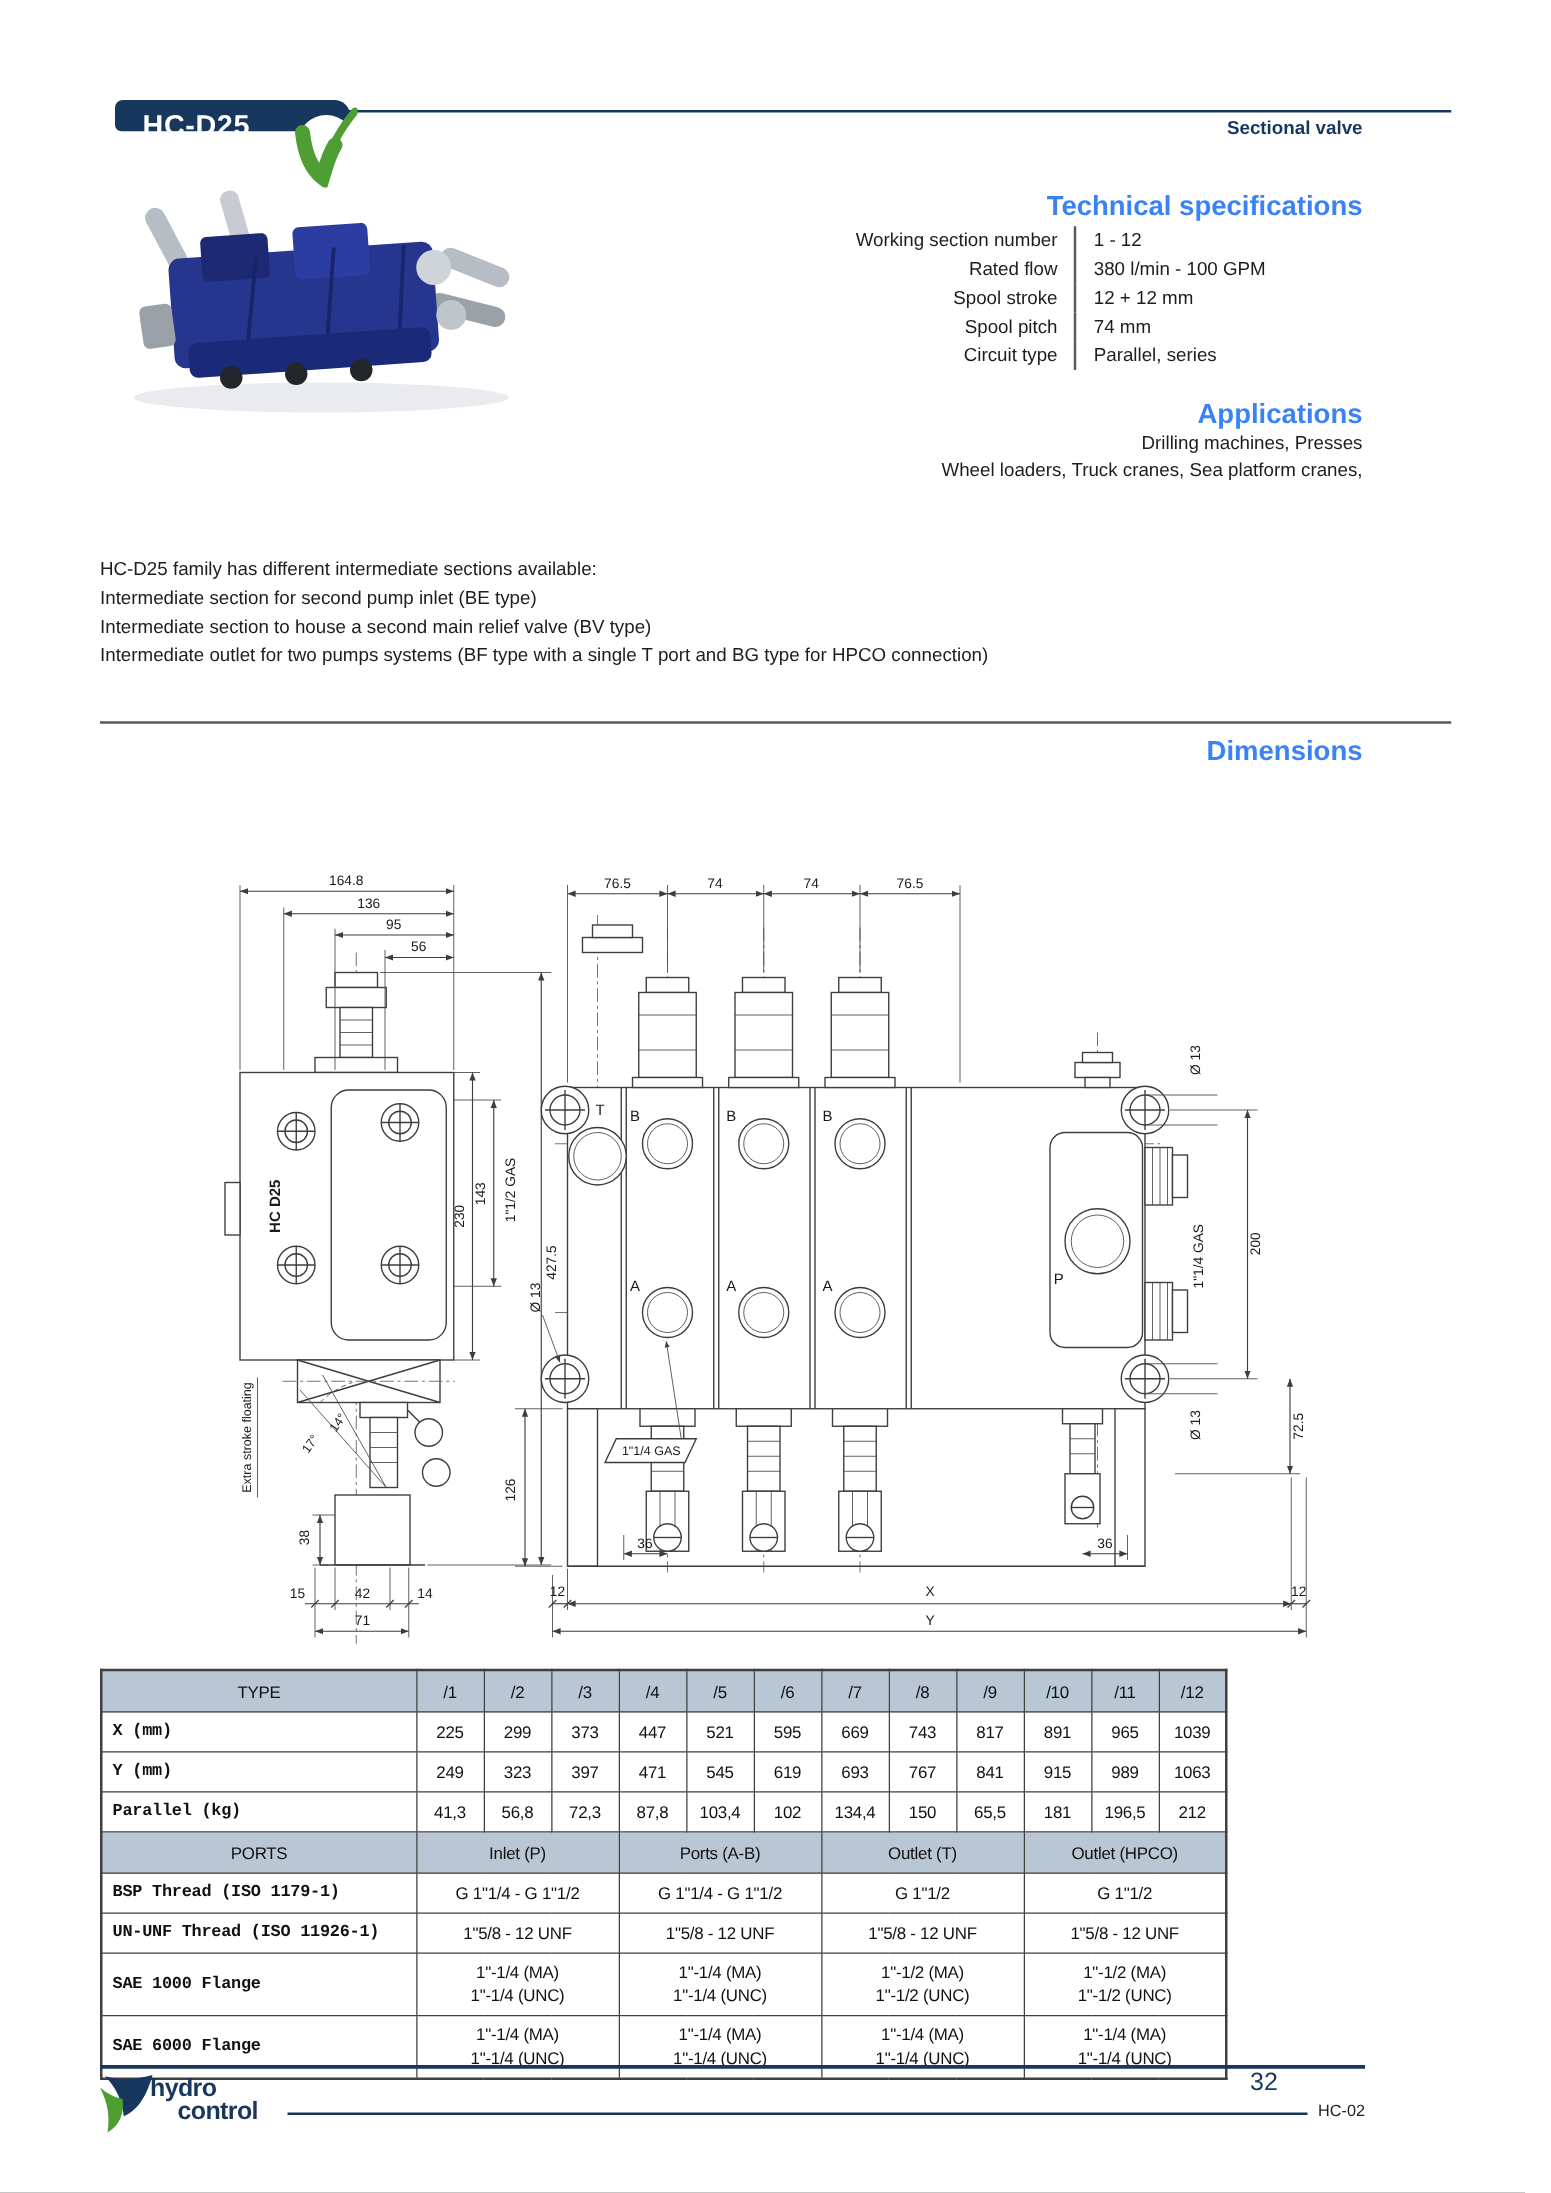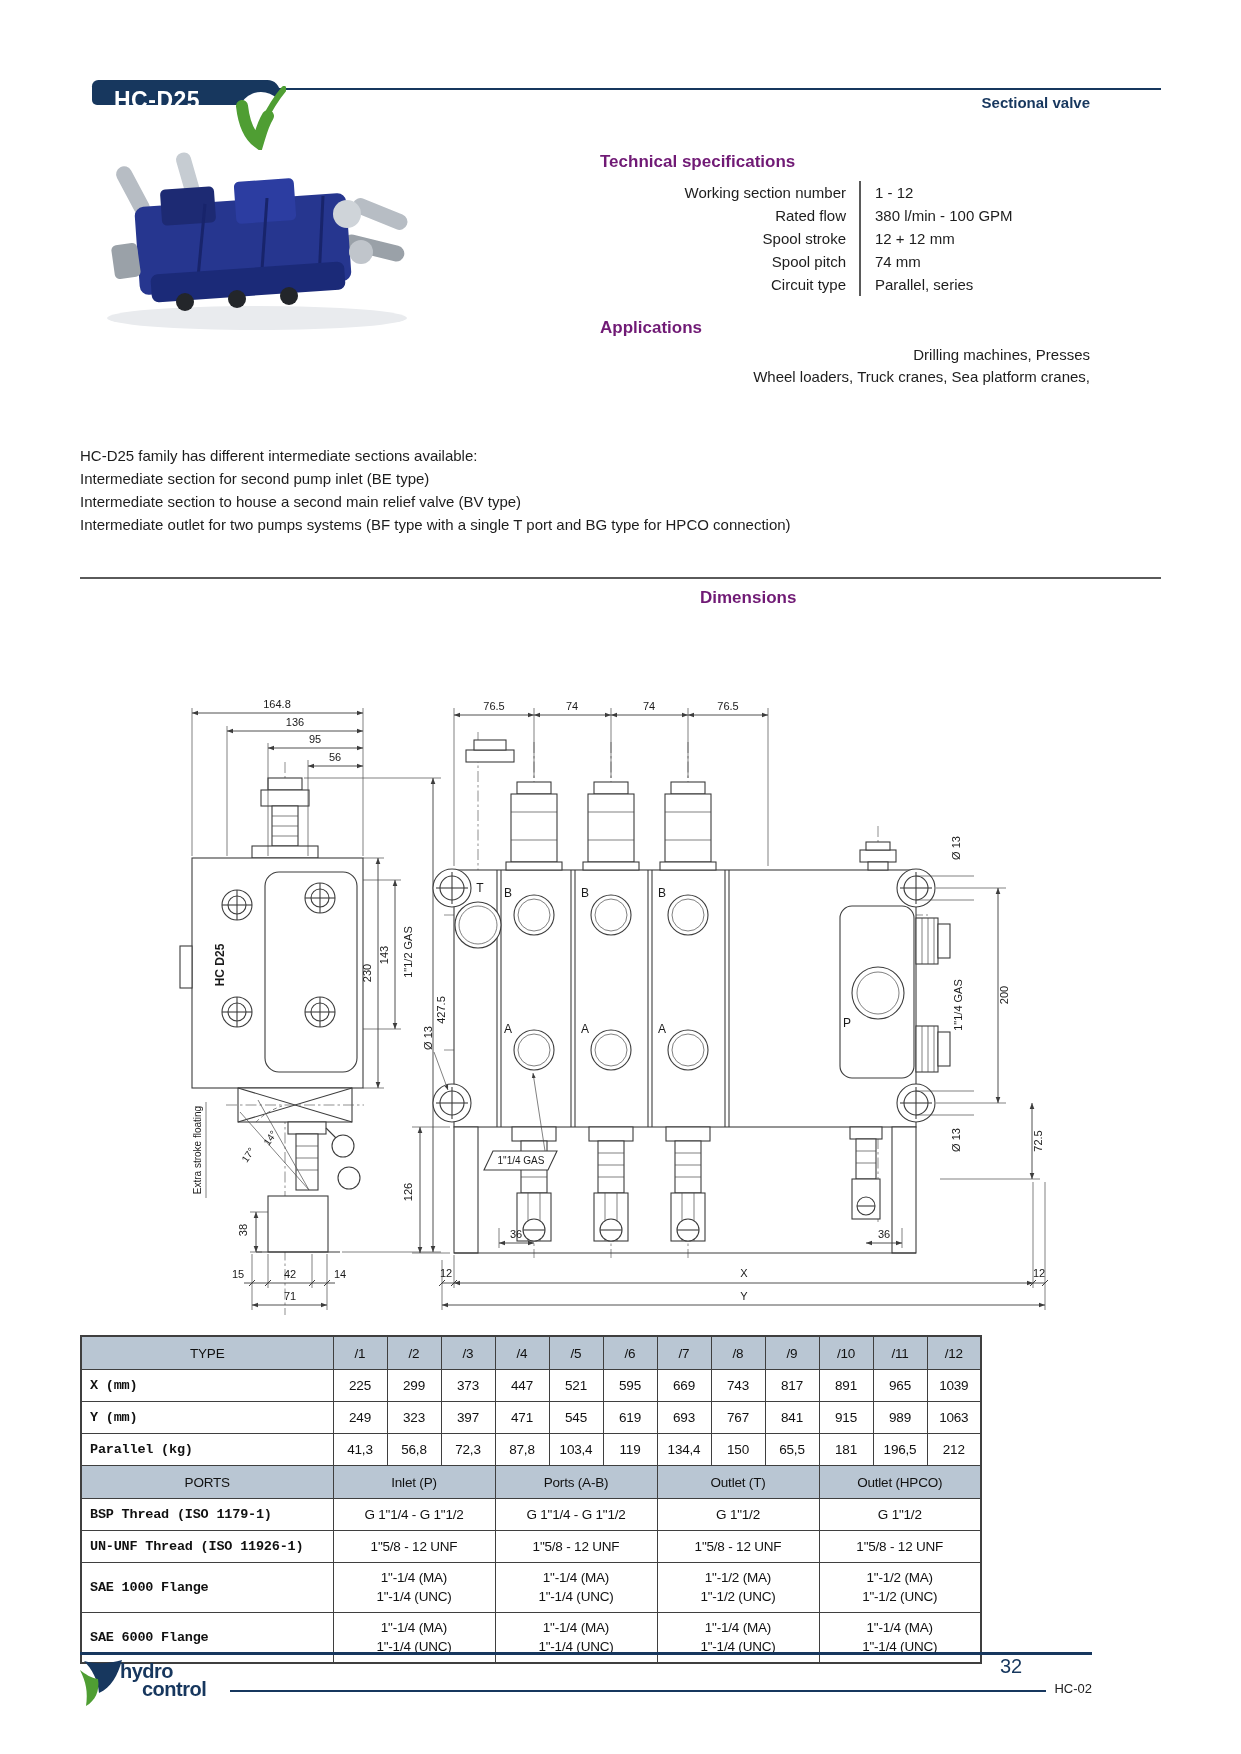--- a/index.html
+++ b/index.html
@@ -1,19 +1,19 @@
 <!DOCTYPE html>
 <html><head>
 <meta charset="utf-8">
 <style>
   html,body{margin:0;padding:0;background:#9a9a9a;}
   #page{position:relative;width:1241px;height:1754px;background:#ffffff;margin:0 auto;
         font-family:"Liberation Sans",sans-serif;color:#1d1d1d;overflow:hidden;}
   .abs{position:absolute;}
-  .h-title{font-size:17px;font-weight:bold;color:#701a75;text-align:left;}
+  .h-title{font-size:22px;font-weight:bold;color:#3b82f6;text-align:right;}
   .spec-row{display:flex;height:23px;line-height:23px;font-size:15px;}
   .spec-label{width:286px;text-align:right;padding-right:13px;border-right:2px solid #5a5a5a;}
   .spec-value{padding-left:14px;}
   .intro-line{font-size:15px;line-height:23px;white-space:nowrap;}
   .app-line{font-size:15px;line-height:22px;text-align:right;}
   
   table.dt{border-collapse:collapse;width:900px;table-layout:fixed;
            font-size:13.5px;letter-spacing:-0.2px;color:#111;}
   table.dt td,table.dt th{border:1.2px solid #3f3f3f;text-align:center;vertical-align:middle;
            padding:2px 1px;font-weight:normal;}
@@ -538,21 +538,21 @@
       <td>989</td>
       <td>1063</td>
     </tr>
     <tr class="r29">
       <td class="lbl">Parallel (kg)</td>
       <td>41,3</td>
       <td>56,8</td>
       <td>72,3</td>
       <td>87,8</td>
       <td>103,4</td>
-      <td>119</td>
+      <td>102</td>
       <td>134,4</td>
       <td>150</td>
       <td>65,5</td>
       <td>181</td>
       <td>196,5</td>
       <td>212</td>
     </tr>
     <tr class="thead r30">
       <th>PORTS</th>
       <th colspan="3">Inlet (P)</th>

